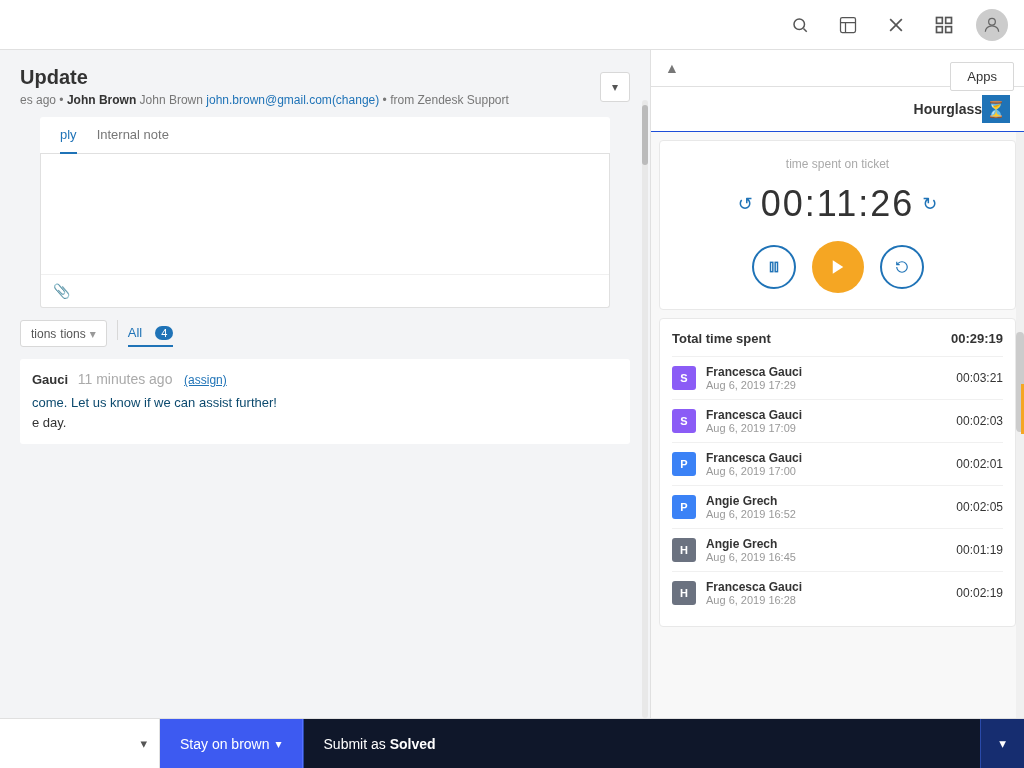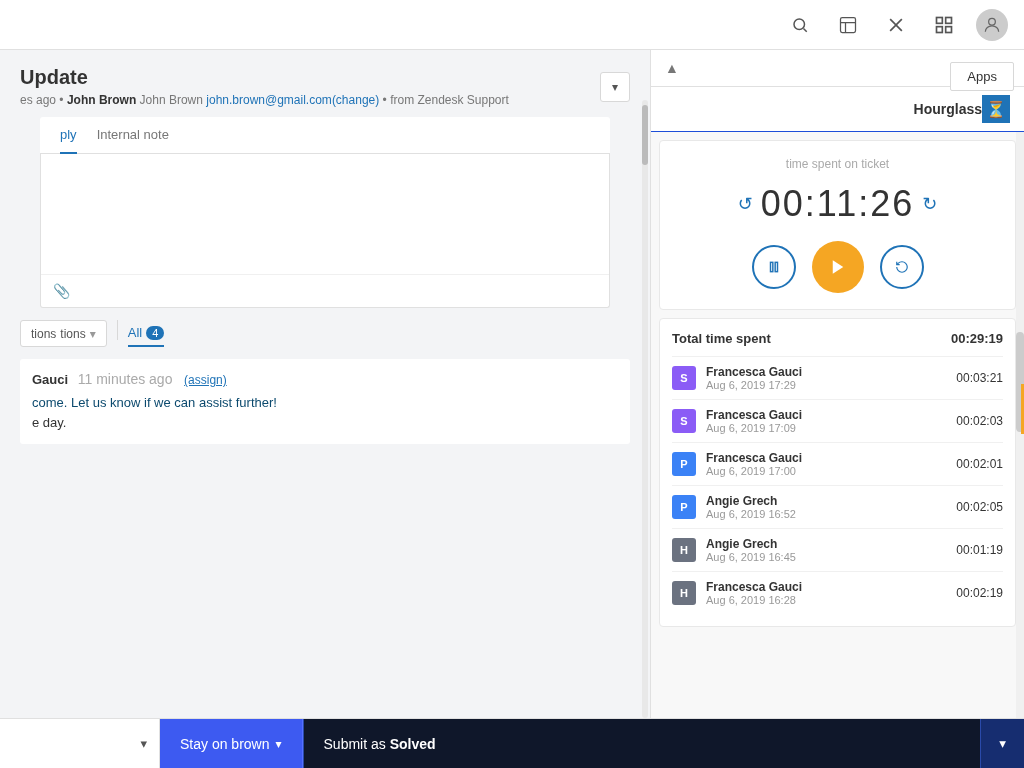--- a/index.html
+++ b/index.html
@@ -77,21 +77,21 @@
       border: 1px solid #d8d8d8; background: #fff; padding: 5px 10px;
       border-radius: 3px; font-size: 12px; cursor: pointer; color: #555;
       display: flex; align-items: center; gap: 4px;
     }
     .all-badge {
       background: #1f73b7; color: #fff; border-radius: 10px;
       padding: 1px 6px; font-size: 11px; margin-left: 4px;
     }
     .all-tab {
       border-bottom: 2px solid #1f73b7; color: #1f73b7; font-weight: 500;
-      font-size: 13px; padding: 5px 0; cursor: pointer; display: flex; align-items: center;
+      font-size: 13px; padding: 5px 0; cursor: pointer; display: flex; align-items: center; gap: 9px;
     }
 
     
     .conversation {
       padding: 0 20px; overflow-y: auto;
     }
     .conv-item { background: #fff; border-radius: 3px; padding: 12px; margin-bottom: 8px; font-size: 13px; }
     .conv-author { font-weight: 600; color: #333; }
     .conv-time { color: #aaa; font-size: 14px; margin-left: 6px; }
     .conv-assign { color: #1f73b7; font-size: 12px; cursor: pointer; margin-left: 8px; }

